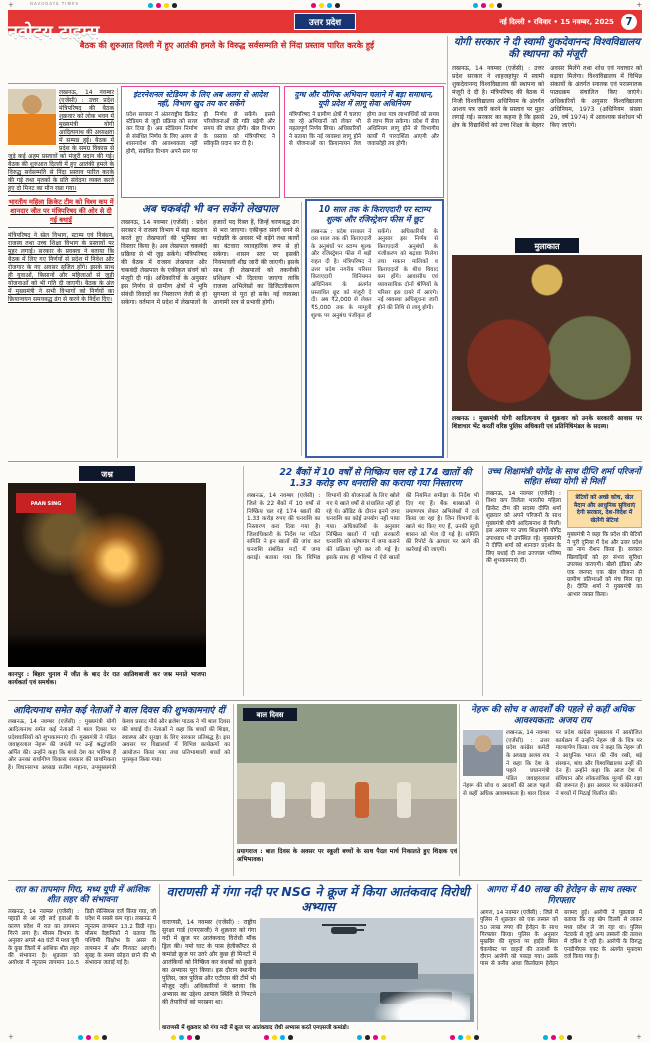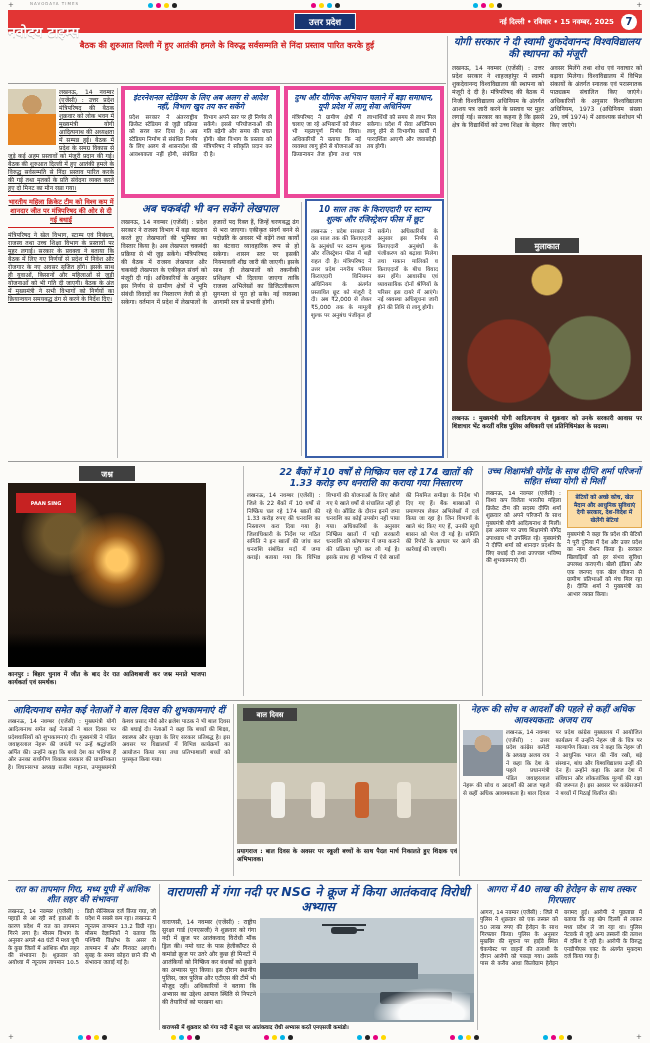--- a/index.html
+++ b/index.html
@@ -10,46 +10,46 @@
          align-items:center;padding:0 8px;box-sizing:border-box;}
   .marks.top{top:2px;} .marks.bottom{bottom:2px;}
   .cluster{display:flex;gap:3px;align-items:center;}
   .dot{width:5px;height:5px;border-radius:50%;}
   .dc{background:#00b3e6}.dm{background:#e6007e}.dy{background:#ffd800}.dk{background:#222}
   .plus{font-size:7px;color:#555;line-height:1;}
   .nav-small{position:absolute;left:30px;top:1px;font-size:4px;color:#888;letter-spacing:1px;}
   
   .masthead{position:absolute;left:8px;top:10px;width:634px;height:23px;background:#e23534;
             display:flex;align-items:center;color:#fff;}
-  .m-title{font-size:14px;font-weight:700;text-shadow:0 1px 0 rgba(0,0,0,.25);margin-top:19px;}
+  .m-title{font-size:18px;font-weight:700;text-shadow:0 1px 0 rgba(0,0,0,.25);margin-top:19px;}
   .m-badge{position:absolute;left:50%;transform:translateX(-50%);background:#173572;
            border:1px solid #fff;font-size:8.5px;font-weight:700;padding:2px 14px;white-space:nowrap;}
   .m-right{margin-left:auto;display:flex;align-items:center;gap:7px;padding-right:5px;}
   .m-date{font-size:7px;font-weight:700;white-space:nowrap;}
   .m-page{width:16px;height:16px;border-radius:50%;background:#fff;color:#173572;font-size:10px;
           font-weight:700;display:flex;align-items:center;justify-content:center;}
   
   .h{color:#12418e;font-weight:700;text-align:center;line-height:1.22;margin:0;font-style:italic;}
   .body{font-size:6px;line-height:1.34;text-align:justify;color:#1c1c1c;overflow:hidden;}
   .cols2{column-count:2;column-gap:6px;} .cols3{column-count:3;column-gap:6px;}
   .caption{font-size:6px;font-weight:700;line-height:1.3;color:#111;overflow:hidden;text-align:justify;}
-  .tab{background:#404040;color:#fff;font-weight:700;text-align:center;font-size:8px;padding:2px 0;}
+  .tab{background:#0f172a;color:#fff;font-weight:700;text-align:center;font-size:8px;padding:2px 0;}
   .vline{position:absolute;width:1px;background:#b8b8b8;}
   .hline{position:absolute;height:1px;background:#9a9a9a;}
   
   .b-leadhead{position:absolute;left:8px;top:36px;width:438px;height:46px;text-align:center;overflow:hidden;}
   .b-leadhead h1{font-size:14.5px;color:#0f3a8a;font-weight:700;margin:0;line-height:1.25;}
   .b-leadhead p{font-size:8.2px;color:#d0201f;font-weight:700;margin:3px 0 0 0;}
   .b-collead{position:absolute;left:8px;top:88px;width:106px;height:370px;text-decoration:underline;}
   .ph-yogi{float:left;width:48px;height:56px;margin:1px 3px 2px 0;
            background:radial-gradient(circle at 50% 28%,#c79a66 0 20%,transparent 21%),
            linear-gradient(180deg,#d8cfb6 0 44%,#e5821f 44% 100%);}
   .red-note{color:#d0201f;font-weight:700;font-size:6.6px;text-align:center;margin:3px 0;
             line-height:1.35;border-top:1px solid #d0201f;border-bottom:1px solid #d0201f;padding:2px 0;}
-  .subbox{position:absolute;border:4px solid #ec4899;padding:3px 4px;background:#fff;box-sizing:border-box;}
+  .subbox{position:absolute;border:1px solid #ec4899;padding:3px 4px;background:#fff;box-sizing:border-box;}
   .subbox .h{font-size:7.6px;margin-bottom:2px;}
   .b-stadium{left:121px;top:86px;width:159px;height:112px;}
   .b-doon{left:284px;top:86px;width:160px;height:112px;}
   .b-lekhpal{position:absolute;left:121px;top:202px;width:178px;}
   .b-lekhpal .h{font-size:10.5px;}
   .b-stamp{position:absolute;left:305px;top:199px;width:139px;height:259px;border:2px solid #3a5fa8;
            padding:4px;background:#fff;box-sizing:border-box;}
   .b-stamp .h{font-size:8px;margin-bottom:3px;}
   .b-uni{position:absolute;left:452px;top:36px;width:190px;height:200px;overflow:hidden;}
   .b-uni .h{font-size:10px;}

